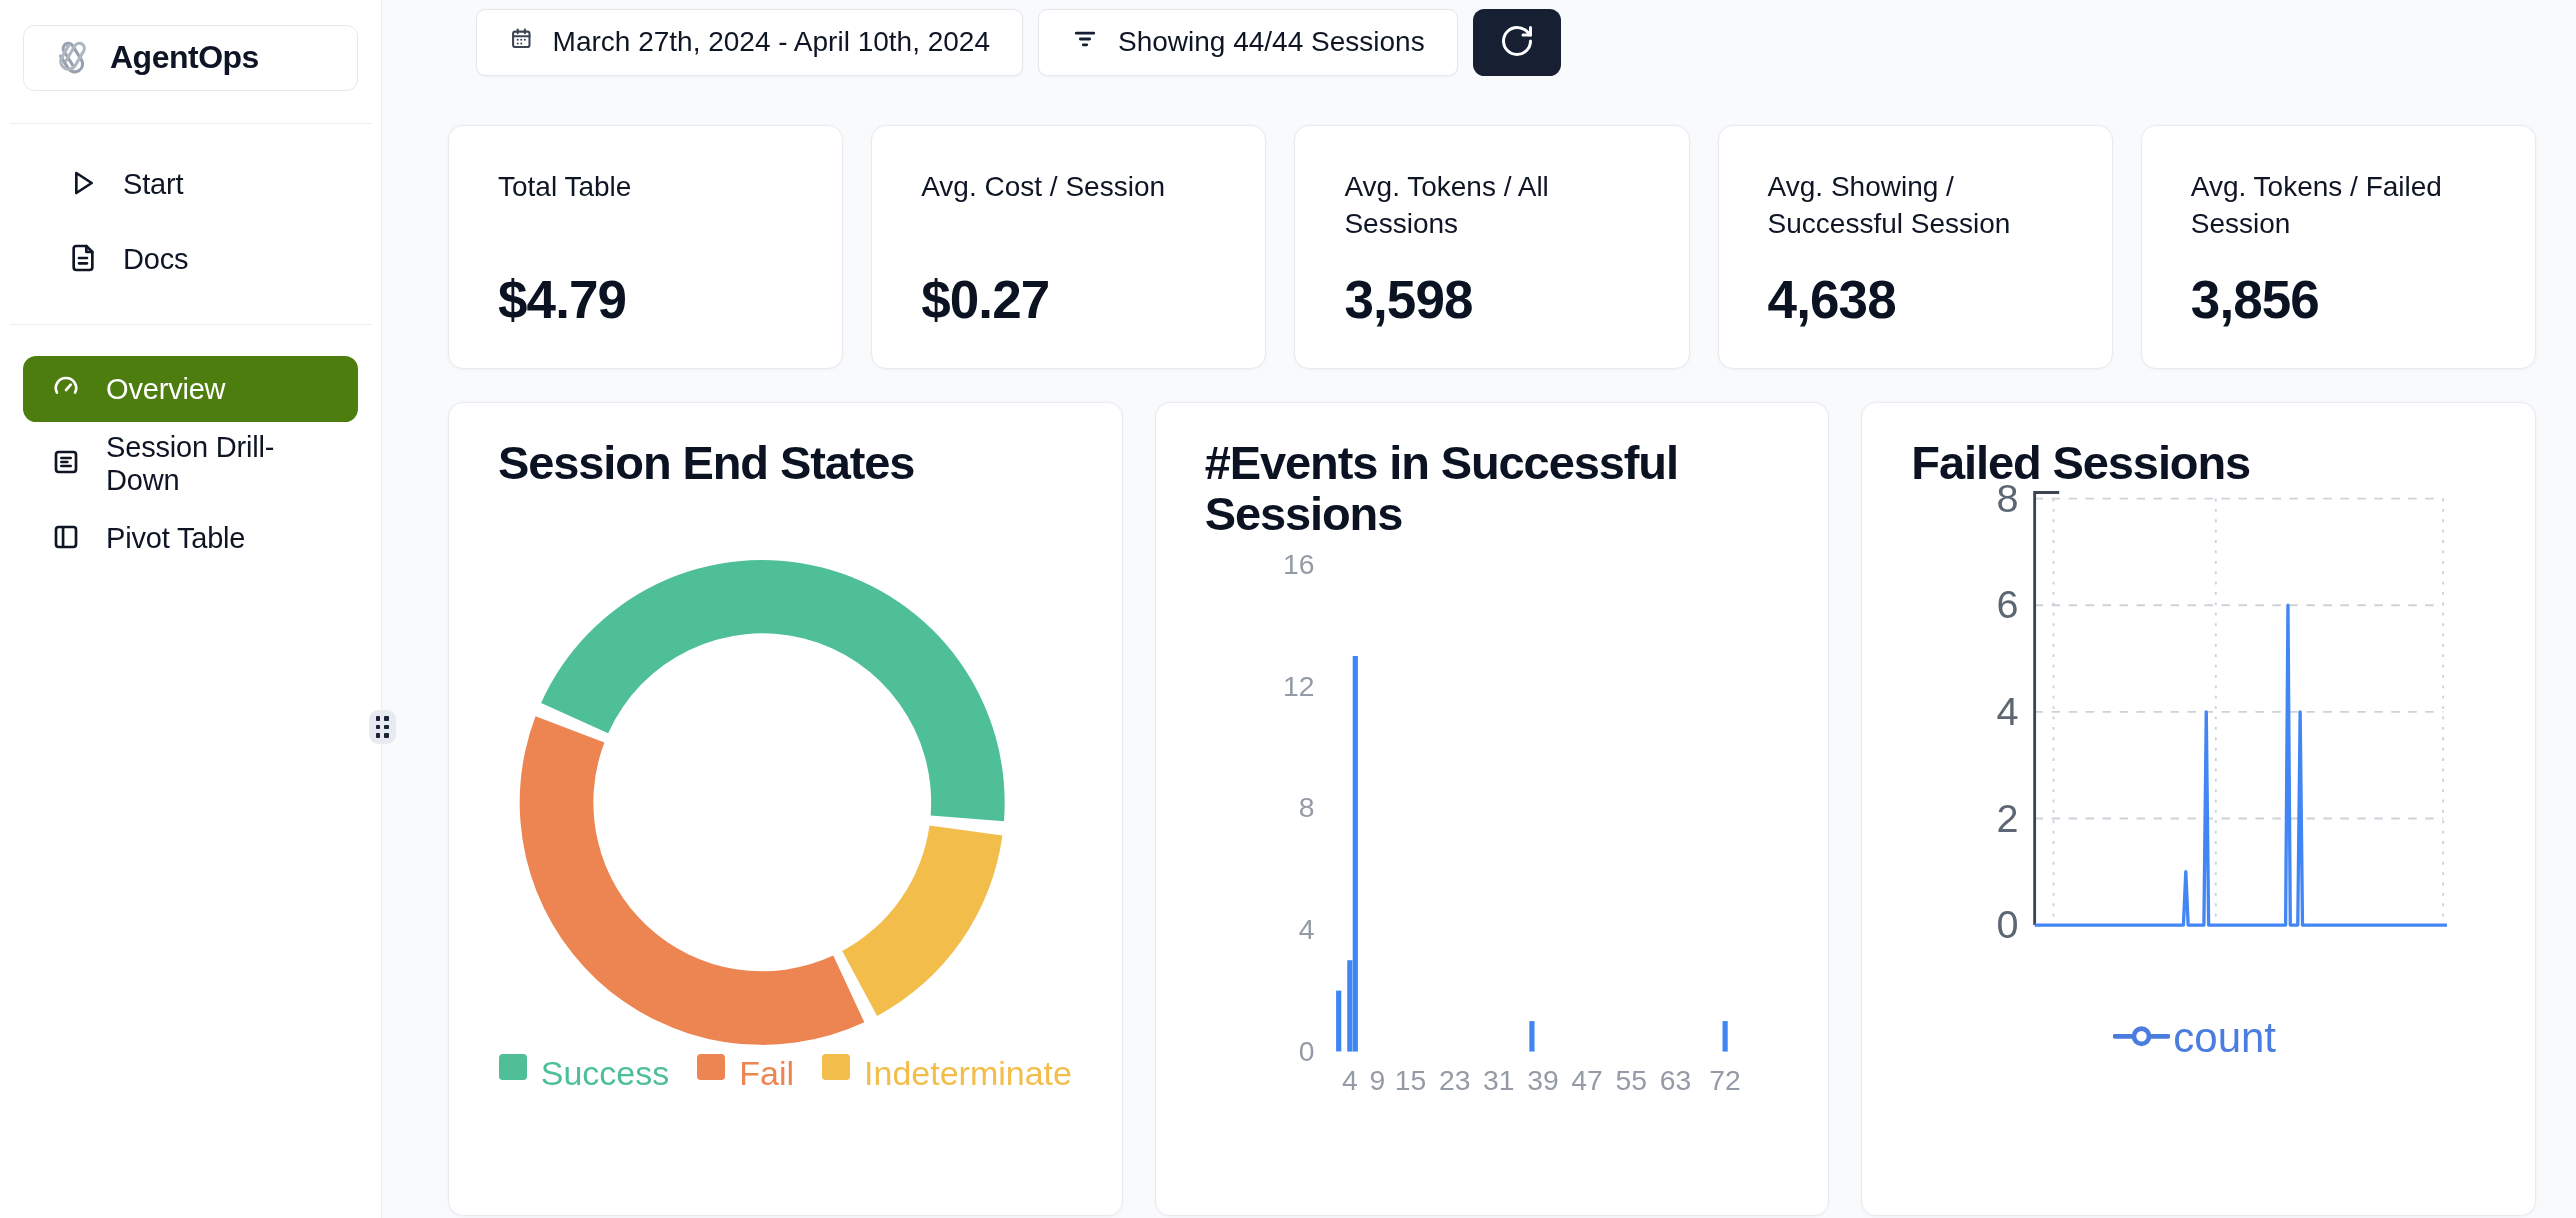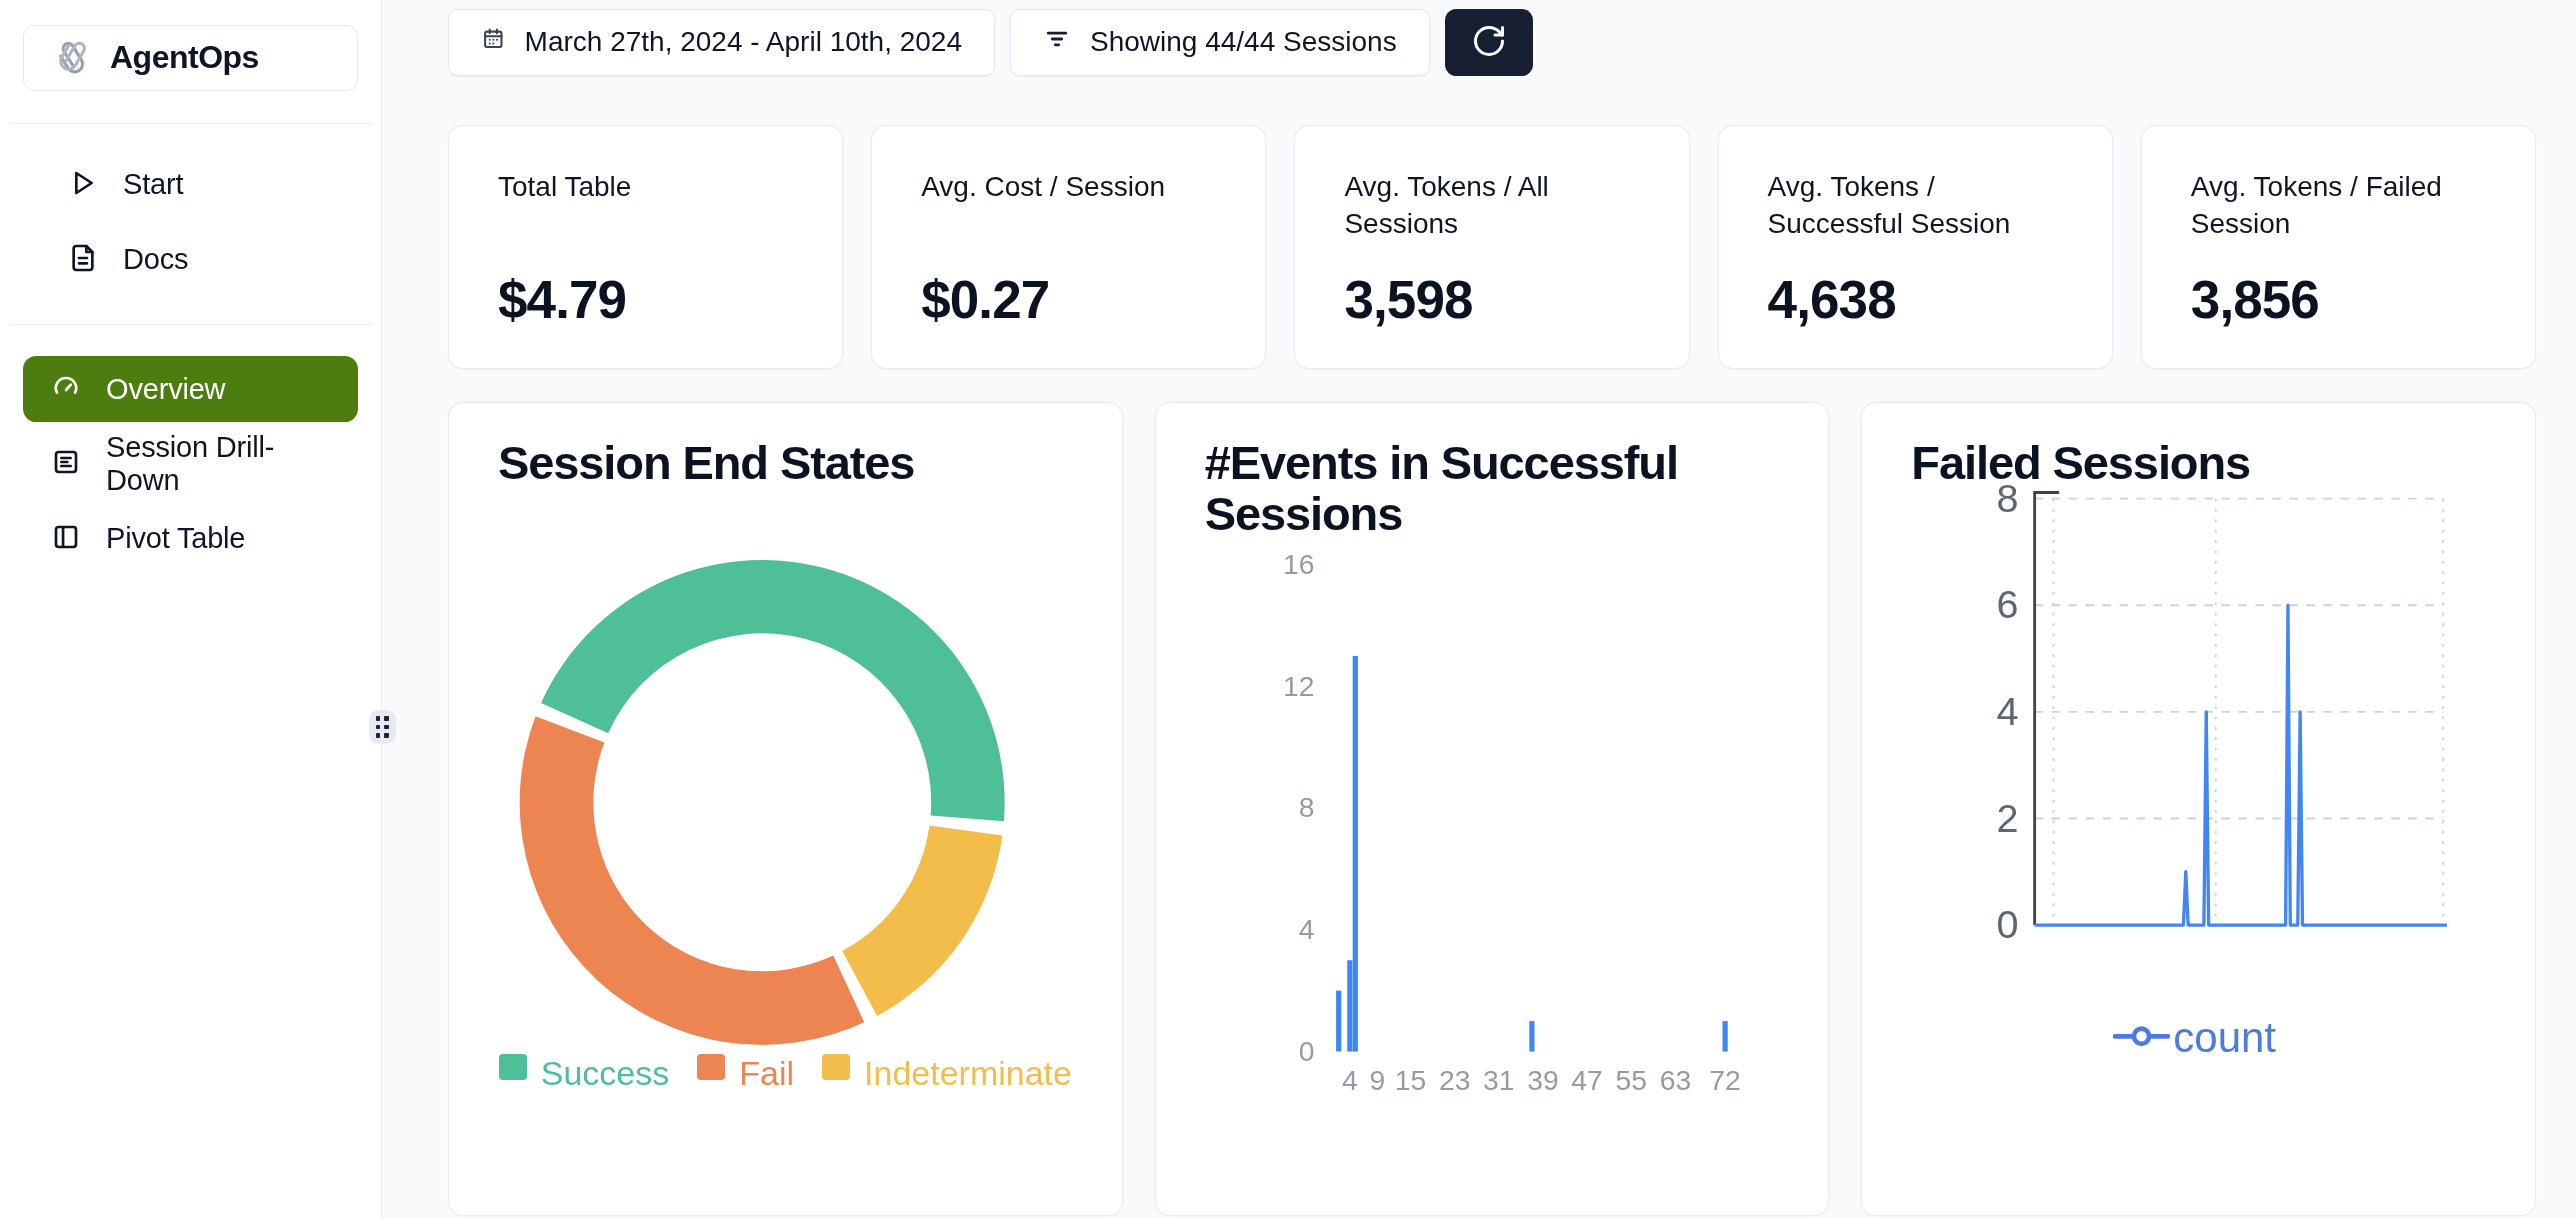--- a/index.html
+++ b/index.html
@@ -19,21 +19,21 @@
   .sb-item .sb-label { font-size: 29px; font-weight: 500; letter-spacing: -0.2px; }
   .sb-item.active { background: #4d7c0f; color: #ffffff; }
   .sb-item svg { flex: 0 0 auto; }
   .drag-handle { position: absolute; left: 369px; top: 710px; width: 26.5px; height: 34px; border-radius: 9.5px; background: #e7ebf1; display: grid; grid-template-columns: repeat(2, 4.7px); grid-template-rows: repeat(3, 4.7px); gap: 3.8px; place-content: center; cursor: col-resize; z-index: 5; }
   .drag-handle i { width: 4.7px; height: 4.7px; background: #1b2334; border-radius: 0.9px; }
 
   
   .main { position: absolute; left: 384px; top: 0; right: 0; bottom: 0; background: #f8fafc; padding: 8.5px 40px 0 64px; }
 
   .toolbar { display: flex; align-items: center; gap: 15px; }
-  .tb-btn { height: 67px; background: #fff; border: 1.9px solid #e3e7ee; border-radius: 9.5px; display: flex; align-items: center; gap: 19px; padding: 0 32px; font-size: 28px; color: #0e1525; box-shadow: 0 0.9px 1.9px rgba(15,23,42,0.05); cursor: pointer; }
+  .tb-btn { height: 67px; background: #fff; border: 1.9px solid #e3e7ee; border-radius: 9.5px; display: flex; align-items: center; gap: 19px; padding: 0 32px; font-size: 28px; color: #0e1525; box-shadow: 0 0.9px 1.9px rgba(15,23,42,0.05); cursor: pointer; margin-left: 28px; }
   .tb-btn.filter { margin-left: 0; }
   .refresh-btn { width: 88px; height: 67px; border-radius: 11.4px; background: #171f33; border: none; display: flex; align-items: center; justify-content: center; cursor: pointer; }
 
   
   .stats-row { display: flex; gap: 28px; margin-top: 49px; }
   .stat-card { flex: 1 1 0; height: 244px; background: #fff; border: 1.9px solid #e7eaf0; border-radius: 15px; padding: 42px 49px 38px 49px; display: flex; flex-direction: column; box-shadow: 0 0.9px 2.8px rgba(16,24,40,0.04); }
   .stat-label { font-size: 28px; line-height: 1.35; color: #0e1525; }
   .stat-value { margin-top: auto; font-size: 53px; font-weight: 700; letter-spacing: -0.9px; color: #0b1322; }
 
   
@@ -176,21 +176,21 @@
       </div>
       <div class="stat-card">
         <div class="stat-label">Avg. Cost / Session</div>
         <div class="stat-value">$0.27</div>
       </div>
       <div class="stat-card">
         <div class="stat-label">Avg. Tokens / All Sessions</div>
         <div class="stat-value">3,598</div>
       </div>
       <div class="stat-card">
-        <div class="stat-label">Avg. Tokens / Successful Session</div>
+        <div class="stat-label">Avg. Showing / Successful Session</div>
         <div class="stat-value">4,638</div>
       </div>
       <div class="stat-card">
         <div class="stat-label">Avg. Tokens / Failed Session</div>
         <div class="stat-value">3,856</div>
       </div>
     </div>
 
     <div class="charts-row">
 

